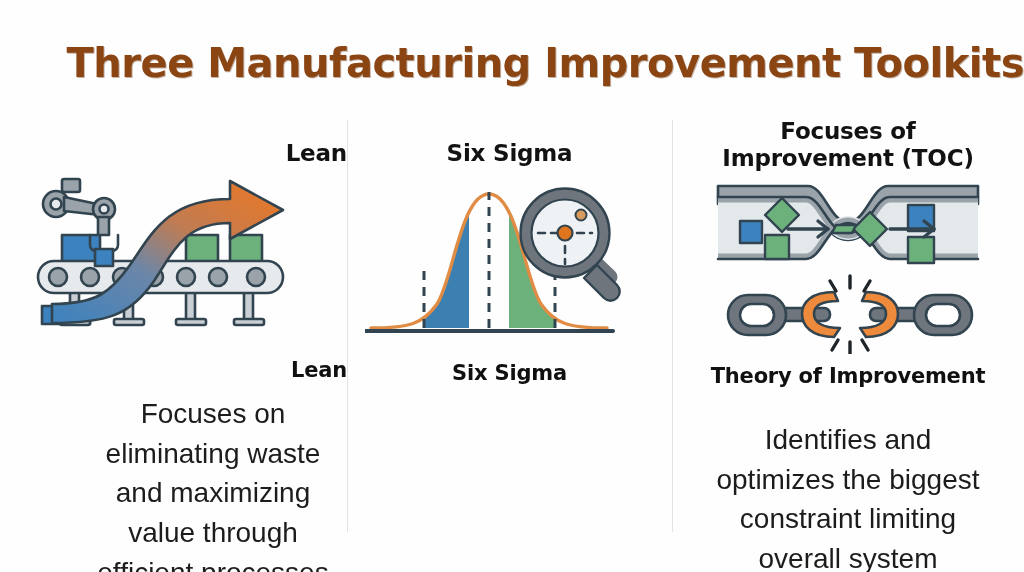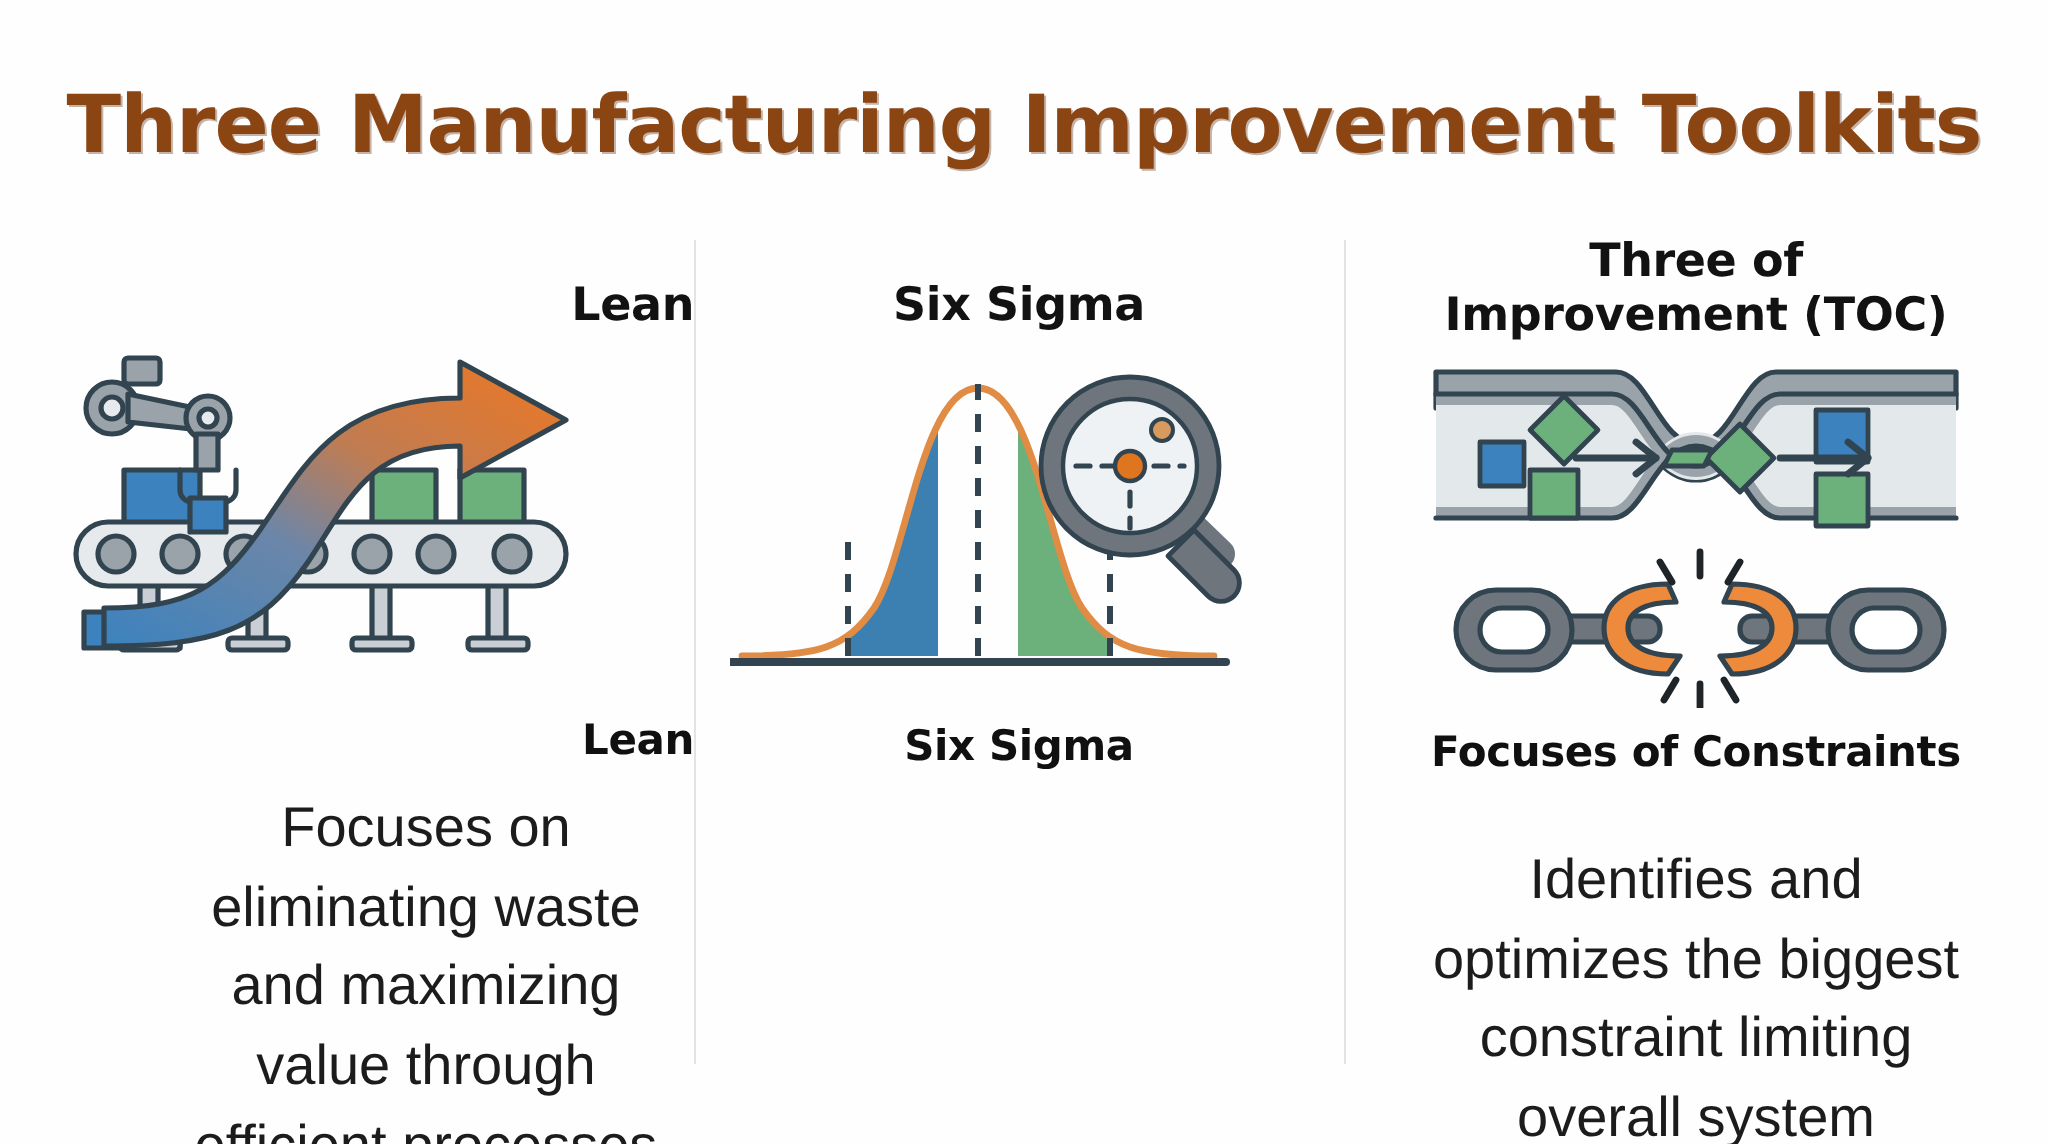--- a/index.html
+++ b/index.html
@@ -20,21 +20,21 @@
     height: 572px;
     background: #fefefe;
   }
 
   
   .title {
     position: absolute;
     top: 40px;
     left: 0;
     width: 1024px;
-    text-align: center;
+    text-align: right;
     font-family: "DejaVu Sans", sans-serif;
     font-weight: bold;
     font-size: 40px;
     letter-spacing: -0.5px;
     color: #8B4513;
     text-shadow: 1px 1px 0 rgba(90,40,10,0.35);
   }
 
   
   .columns {
@@ -231,21 +231,21 @@
             <path d="M232 89 L252 109 a9 9 0 0 1 -13 13 L219 102 Z" fill="#6E757C" stroke="#31444F" stroke-width="2.4" stroke-linejoin="round"></path>
           </g>
         </svg>
       </div>
 
       <div class="sub-heading">Six Sigma</div>
     </div>
 
     <div class="col col-toc">
       <div class="col-heading">
-        <div>Three of</div>
+        <div>Focuses of</div>
         <div>Improvement (TOC)</div>
       </div>
 
       <div class="illus">
         <svg width="272" height="180" viewBox="0 0 272 180">
 
           <g>
             <path d="M6 12 H96 C 112 12 118 48 136 48 C 154 48 160 12 176 12 H266 V30 H176 C 166 30 160 66 136 66 C 112 66 106 30 96 30 H6 Z" fill="#9AA3AA" stroke="#31444F" stroke-width="2.6" stroke-linejoin="round"></path>
             <path d="M6 30 H96 C 106 30 112 66 136 66 C 160 66 166 30 176 30 H266 V78 H176 C 166 78 160 42 136 42 C 112 42 106 78 96 78 H6 Z" fill="#E3E8EB" stroke="none"></path>
 
@@ -295,18 +295,18 @@
               <line x1="118" y1="11" x2="124" y2="21"></line>
               <line x1="158" y1="11" x2="152" y2="21"></line>
               <line x1="138" y1="72" x2="138" y2="84"></line>
               <line x1="120" y1="80" x2="126" y2="70"></line>
               <line x1="156" y1="80" x2="150" y2="70"></line>
             </g>
           </g>
         </svg>
       </div>
 
-      <div class="sub-heading">Focuses of Constraints</div>
+      <div class="sub-heading">Theory of Improvement</div>
       <div class="body-text">Identifies and optimizes the biggest constraint limiting overall system performance</div>
     </div>
 
   </div>
 </div>
 
 </body></html>

